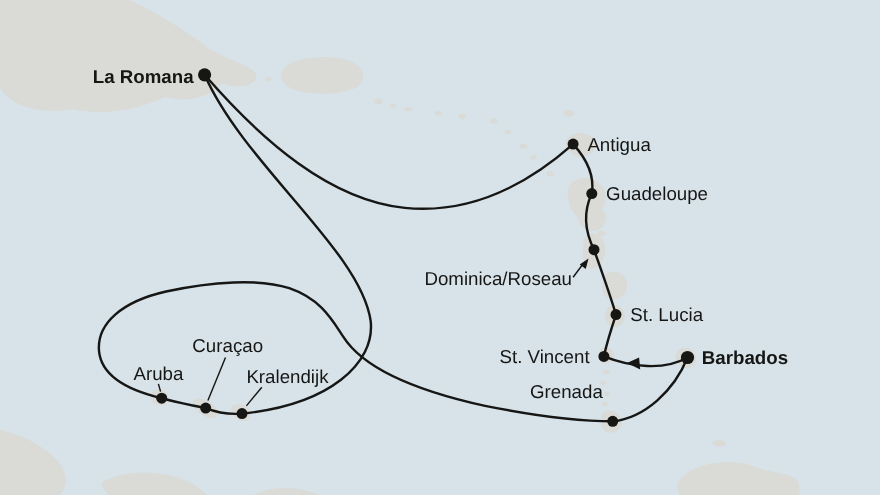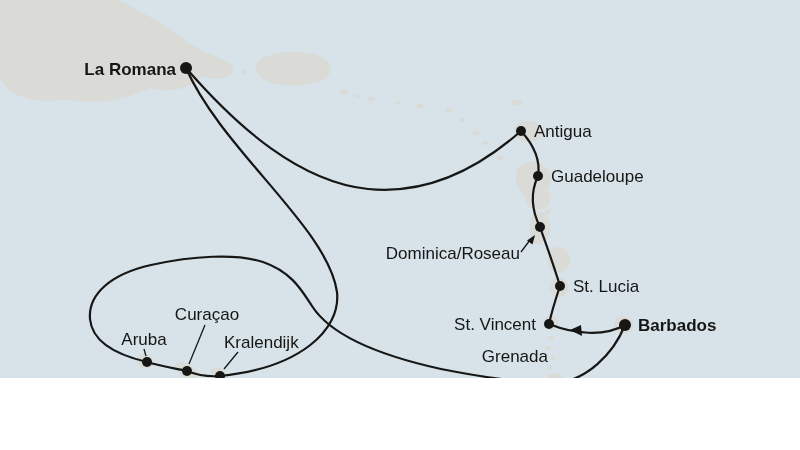--- a/index.html
+++ b/index.html
@@ -1,16 +1,16 @@
 <!DOCTYPE html>
 <html><head>
 <meta charset="utf-8">
 <style>
   html,body{margin:0;padding:0;background:#ffffff;}
-  #stage{width:800px;height:378px;position:relative;overflow:hidden;}
+  #stage{width:800px;height:450px;position:relative;overflow:hidden;}
   svg{display:block;}
   svg text{font-family:"Liberation Sans","DejaVu Sans",sans-serif;font-size:17px;}
 </style>
 </head>
 <body>
 
 <div id="stage">
   <svg id="map-svg" width="800" height="450" viewBox="0 0 800 450" xmlns="http://www.w3.org/2000/svg">
       <rect x="0" y="0" width="800" height="450" fill="#d7e3e9"></rect>
       <path d="M0,0 L118,0 C140,10 166,26 190,44 C208,55 231,60 233,68 C235,77 218,82 202,76 C192,88 170,94 150,88 C128,99 96,106 66,99 C36,105 10,96 0,80 Z" fill="#dadad6"></path>

